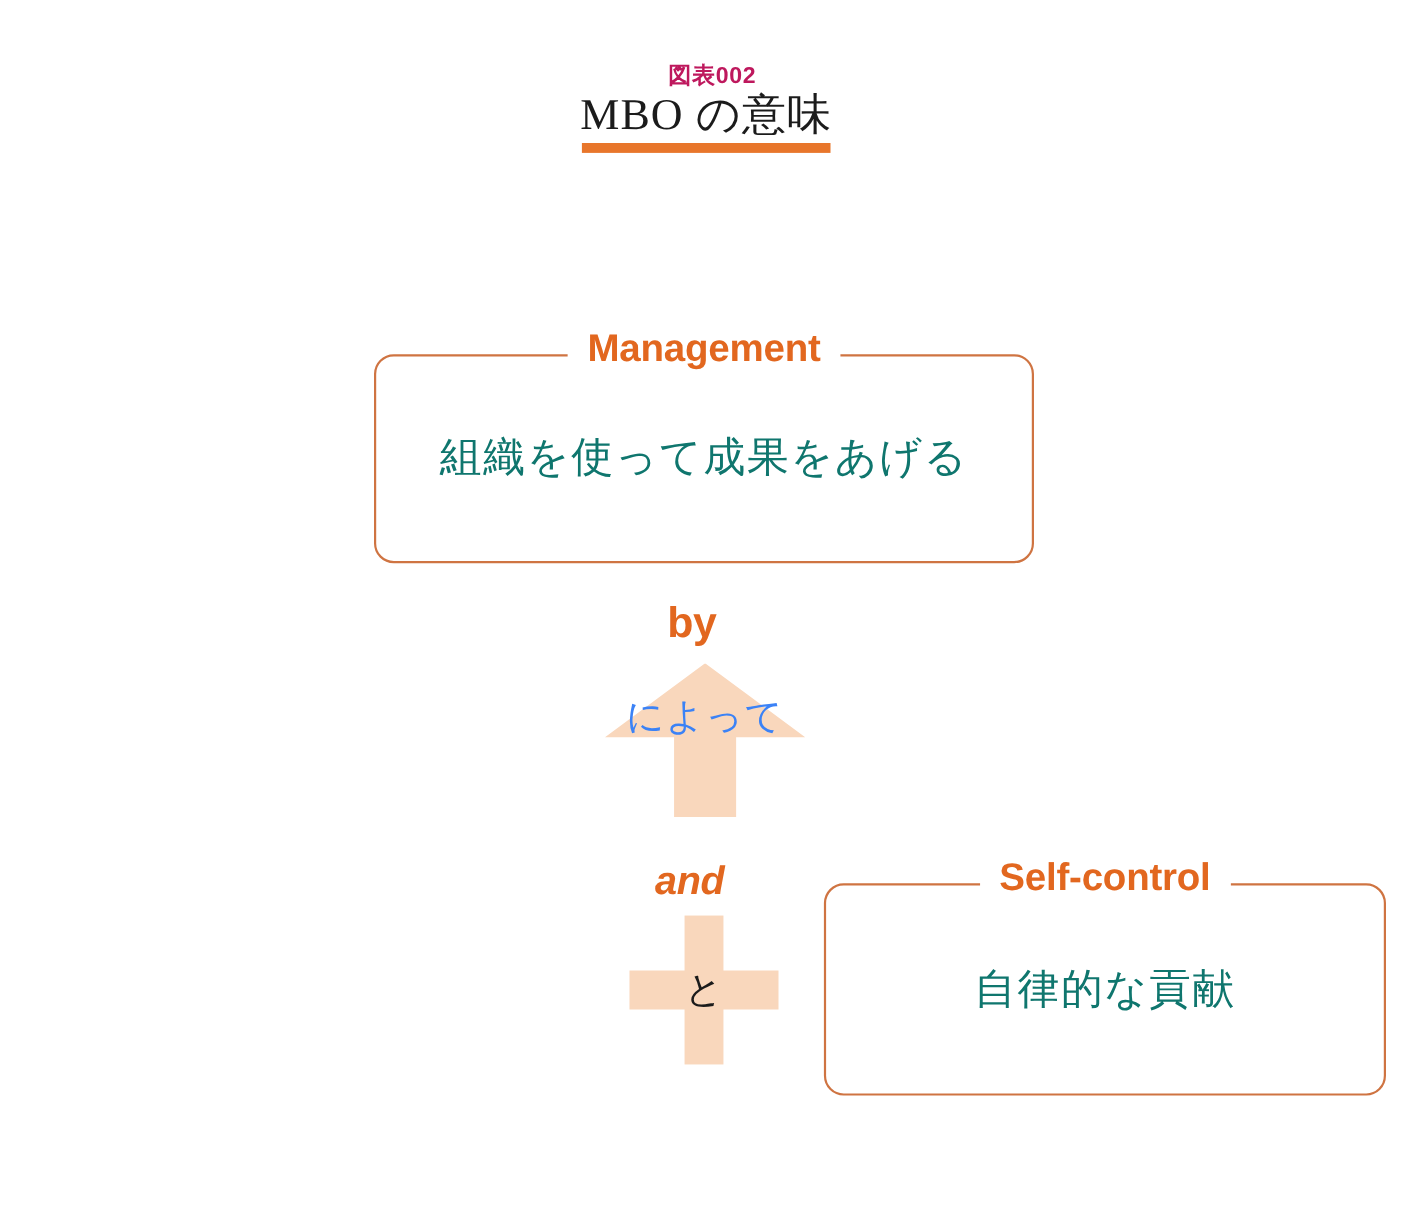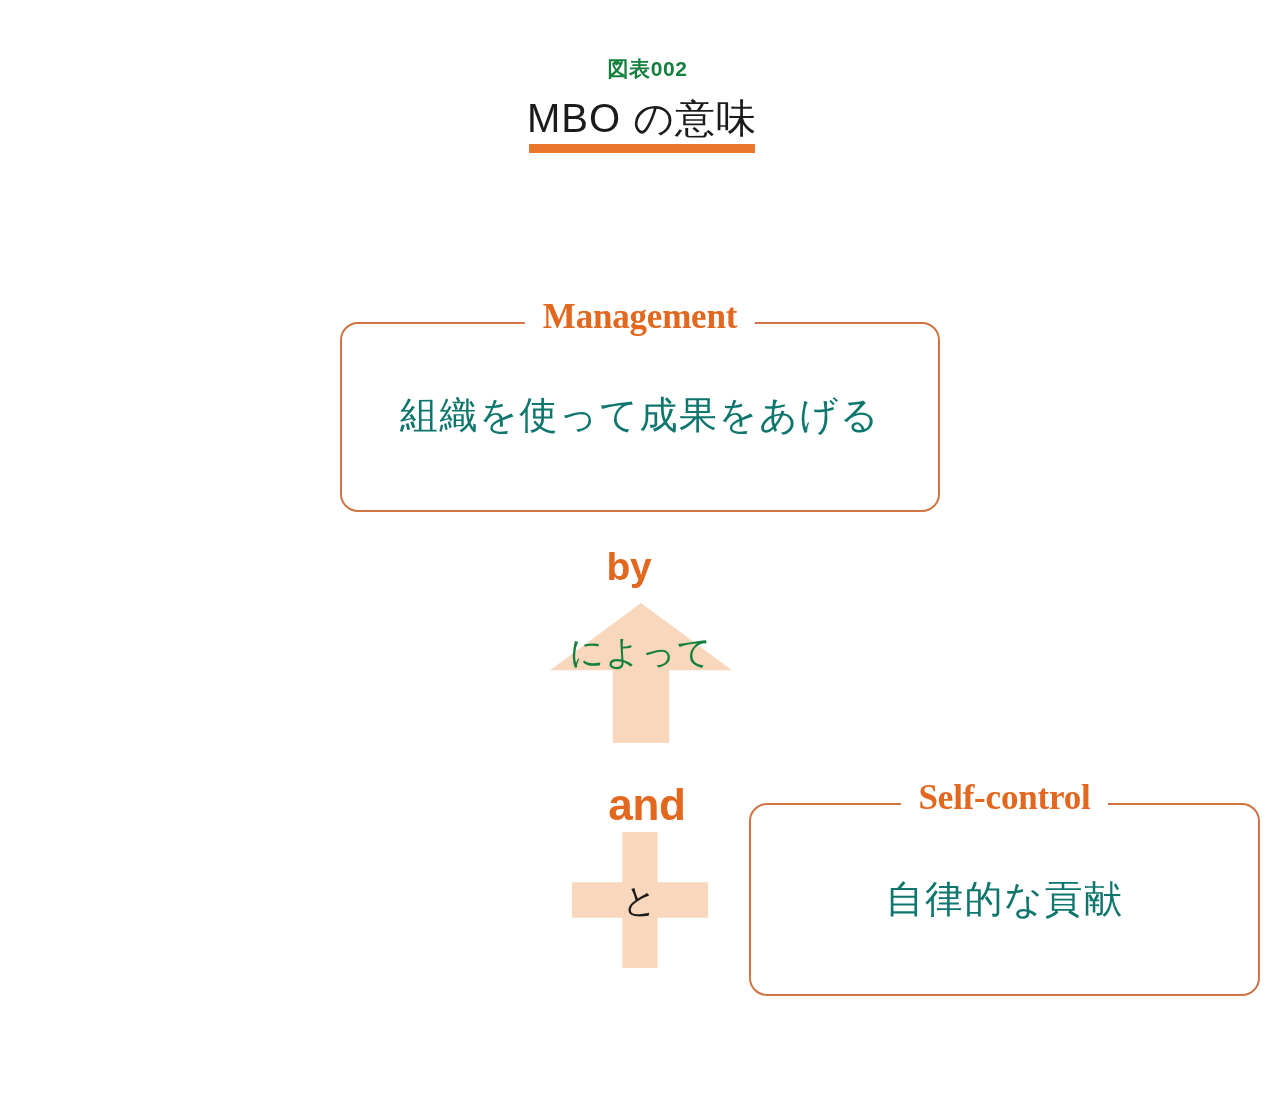--- a/index.html
+++ b/index.html
@@ -26,29 +26,29 @@
     left: 0;
     top: 58px;
     width: 1284px;
     text-align: center;
   }
   .fig-no {
     font-family: "Liberation Sans", "DejaVu Sans", sans-serif;
     font-size: 21px;
     font-weight: 700;
     letter-spacing: 0.6px;
-    color: #15803d;
+    color: #be185d;
     line-height: 1;
     padding-left: 11px;
   }
   .main-title {
     display: inline-block;
     position: relative;
-    margin-top: 16px;
-    font-family: Liberation Sans, sans-serif;
+    margin-top: 2px;
+    font-family: Liberation Serif, serif;
     font-size: 40px;
     font-weight: 400;
     letter-spacing: 1px;
     color: #1b1b1b;
     line-height: 1.15;
     padding: 0 2px 12px 2px;
   }
   .title-underline {
     position: absolute;
     left: 50%;
@@ -68,21 +68,21 @@
     background: #ffffff;
   }
   .fbox-legend {
     position: absolute;
     top: -25px;
     left: 50%;
     transform: translateX(-50%);
     background: #ffffff;
     padding: 0 18px;
     white-space: nowrap;
-    font-family: Liberation Serif, serif;
+    font-family: Liberation Sans, sans-serif;
     font-size: 35px;
     font-weight: 700;
     letter-spacing: -0.2px;
     color: #e2671f;
     line-height: 1;
   }
   .fbox-body {
     position: absolute;
     left: 0;
     right: 0;
@@ -109,21 +109,21 @@
   .connector-word {
     position: absolute;
     font-family: "Liberation Sans", "DejaVu Sans", sans-serif;
     font-weight: 700;
     color: #e2671f;
     line-height: 1;
     text-align: center;
     letter-spacing: -0.3px;
   }
   #word-by  { left: 529px; top: 547px; width: 200px; font-size: 39px; }
-  #word-and { left: 547px; top: 783px; width: 200px; font-size: 44px; }
+  #word-and { left: 527px; top: 783px; width: 200px; font-size: 36px; font-style: italic; }
 
   #arrow-group {
     position: absolute;
     left: 550px;
     top: 603px;
     width: 182px;
     height: 140px;
   }
   #arrow-shape {
     position: absolute;
@@ -134,21 +134,21 @@
   #arrow-label {
     position: absolute;
     left: -4px;
     top: 32px;
     width: 190px;
     text-align: center;
     font-family: "Liberation Sans", "DejaVu Sans", sans-serif;
     font-size: 34px;
     font-weight: 400;
     letter-spacing: 1px;
-    color: #15803d;
+    color: #3b82f6;
     line-height: 1;
   }
 
   
   #plus-group {
     position: absolute;
     left: 572px;
     top: 832px;
     width: 136px;
     height: 136px;

